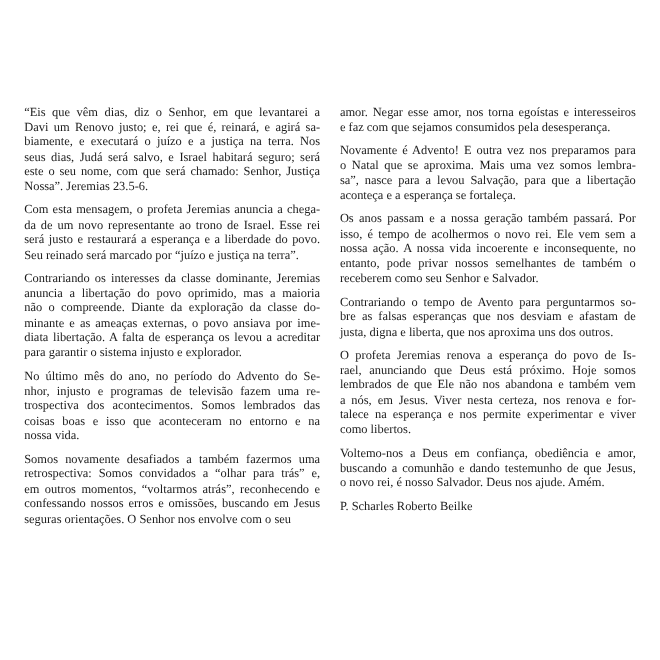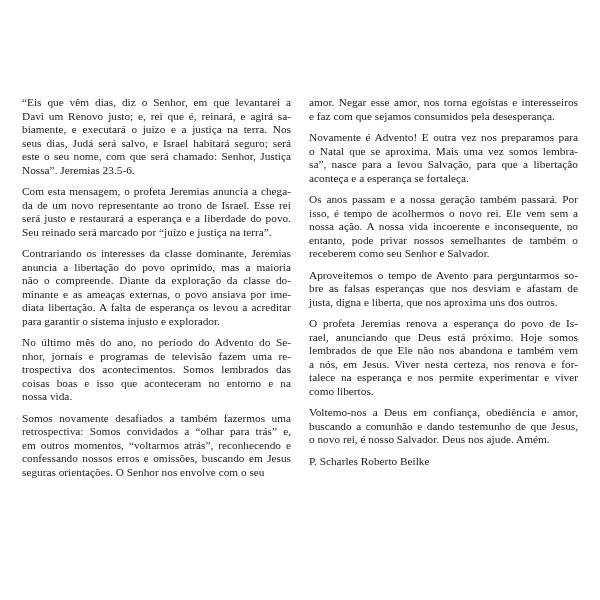--- a/index.html
+++ b/index.html
@@ -72,21 +72,21 @@
           <div class="para">
             <div class="line">Contrariando os interesses da classe dominante, Jeremias</div>
             <div class="line">anuncia a libertação do povo oprimido, mas a maioria</div>
             <div class="line">não o compreende. Diante da exploração da classe do-</div>
             <div class="line">minante e as ameaças externas, o povo ansiava por ime-</div>
             <div class="line">diata libertação. A falta de esperança os levou a acreditar</div>
             <div class="line last">para garantir o sistema injusto e explorador.</div>
           </div>
           <div class="para">
             <div class="line">No último mês do ano, no período do Advento do Se-</div>
-            <div class="line">nhor, jornais e programas de televisão fazem uma re-</div>
+            <div class="line">nhor, injusto e programas de televisão fazem uma re-</div>
             <div class="line">trospectiva dos acontecimentos. Somos lembrados das</div>
             <div class="line">coisas boas e isso que aconteceram no entorno e na</div>
             <div class="line last">nossa vida.</div>
           </div>
           <div class="para">
             <div class="line">Somos novamente desafiados a também fazermos uma</div>
             <div class="line">retrospectiva: Somos convidados a “olhar para trás” e,</div>
             <div class="line">em outros momentos, “voltarmos atrás”, reconhecendo e</div>
             <div class="line">confessando nossos erros e omissões, buscando em Jesus</div>
             <div class="line last">seguras orientações. O Senhor nos envolve com o seu</div>
@@ -106,21 +106,21 @@
             <div class="line last">aconteça e a esperança se fortaleça.</div>
           </div>
           <div class="para">
             <div class="line">Os anos passam e a nossa geração também passará. Por</div>
             <div class="line">isso, é tempo de acolhermos o novo rei. Ele vem sem a</div>
             <div class="line">nossa ação. A nossa vida incoerente e inconsequente, no</div>
             <div class="line">entanto, pode privar nossos semelhantes de também o</div>
             <div class="line last">receberem como seu Senhor e Salvador.</div>
           </div>
           <div class="para">
-            <div class="line">Aproveitemos o tempo de Avento para perguntarmos so-</div>
+            <div class="line">Contrariando o tempo de Avento para perguntarmos so-</div>
             <div class="line">bre as falsas esperanças que nos desviam e afastam de</div>
             <div class="line last">justa, digna e liberta, que nos aproxima uns dos outros.</div>
           </div>
           <div class="para">
             <div class="line">O profeta Jeremias renova a esperança do povo de Is-</div>
             <div class="line">rael, anunciando que Deus está próximo. Hoje somos</div>
             <div class="line">lembrados de que Ele não nos abandona e também vem</div>
             <div class="line">a nós, em Jesus. Viver nesta certeza, nos renova e for-</div>
             <div class="line">talece na esperança e nos permite experimentar e viver</div>
             <div class="line last">como libertos.</div>

